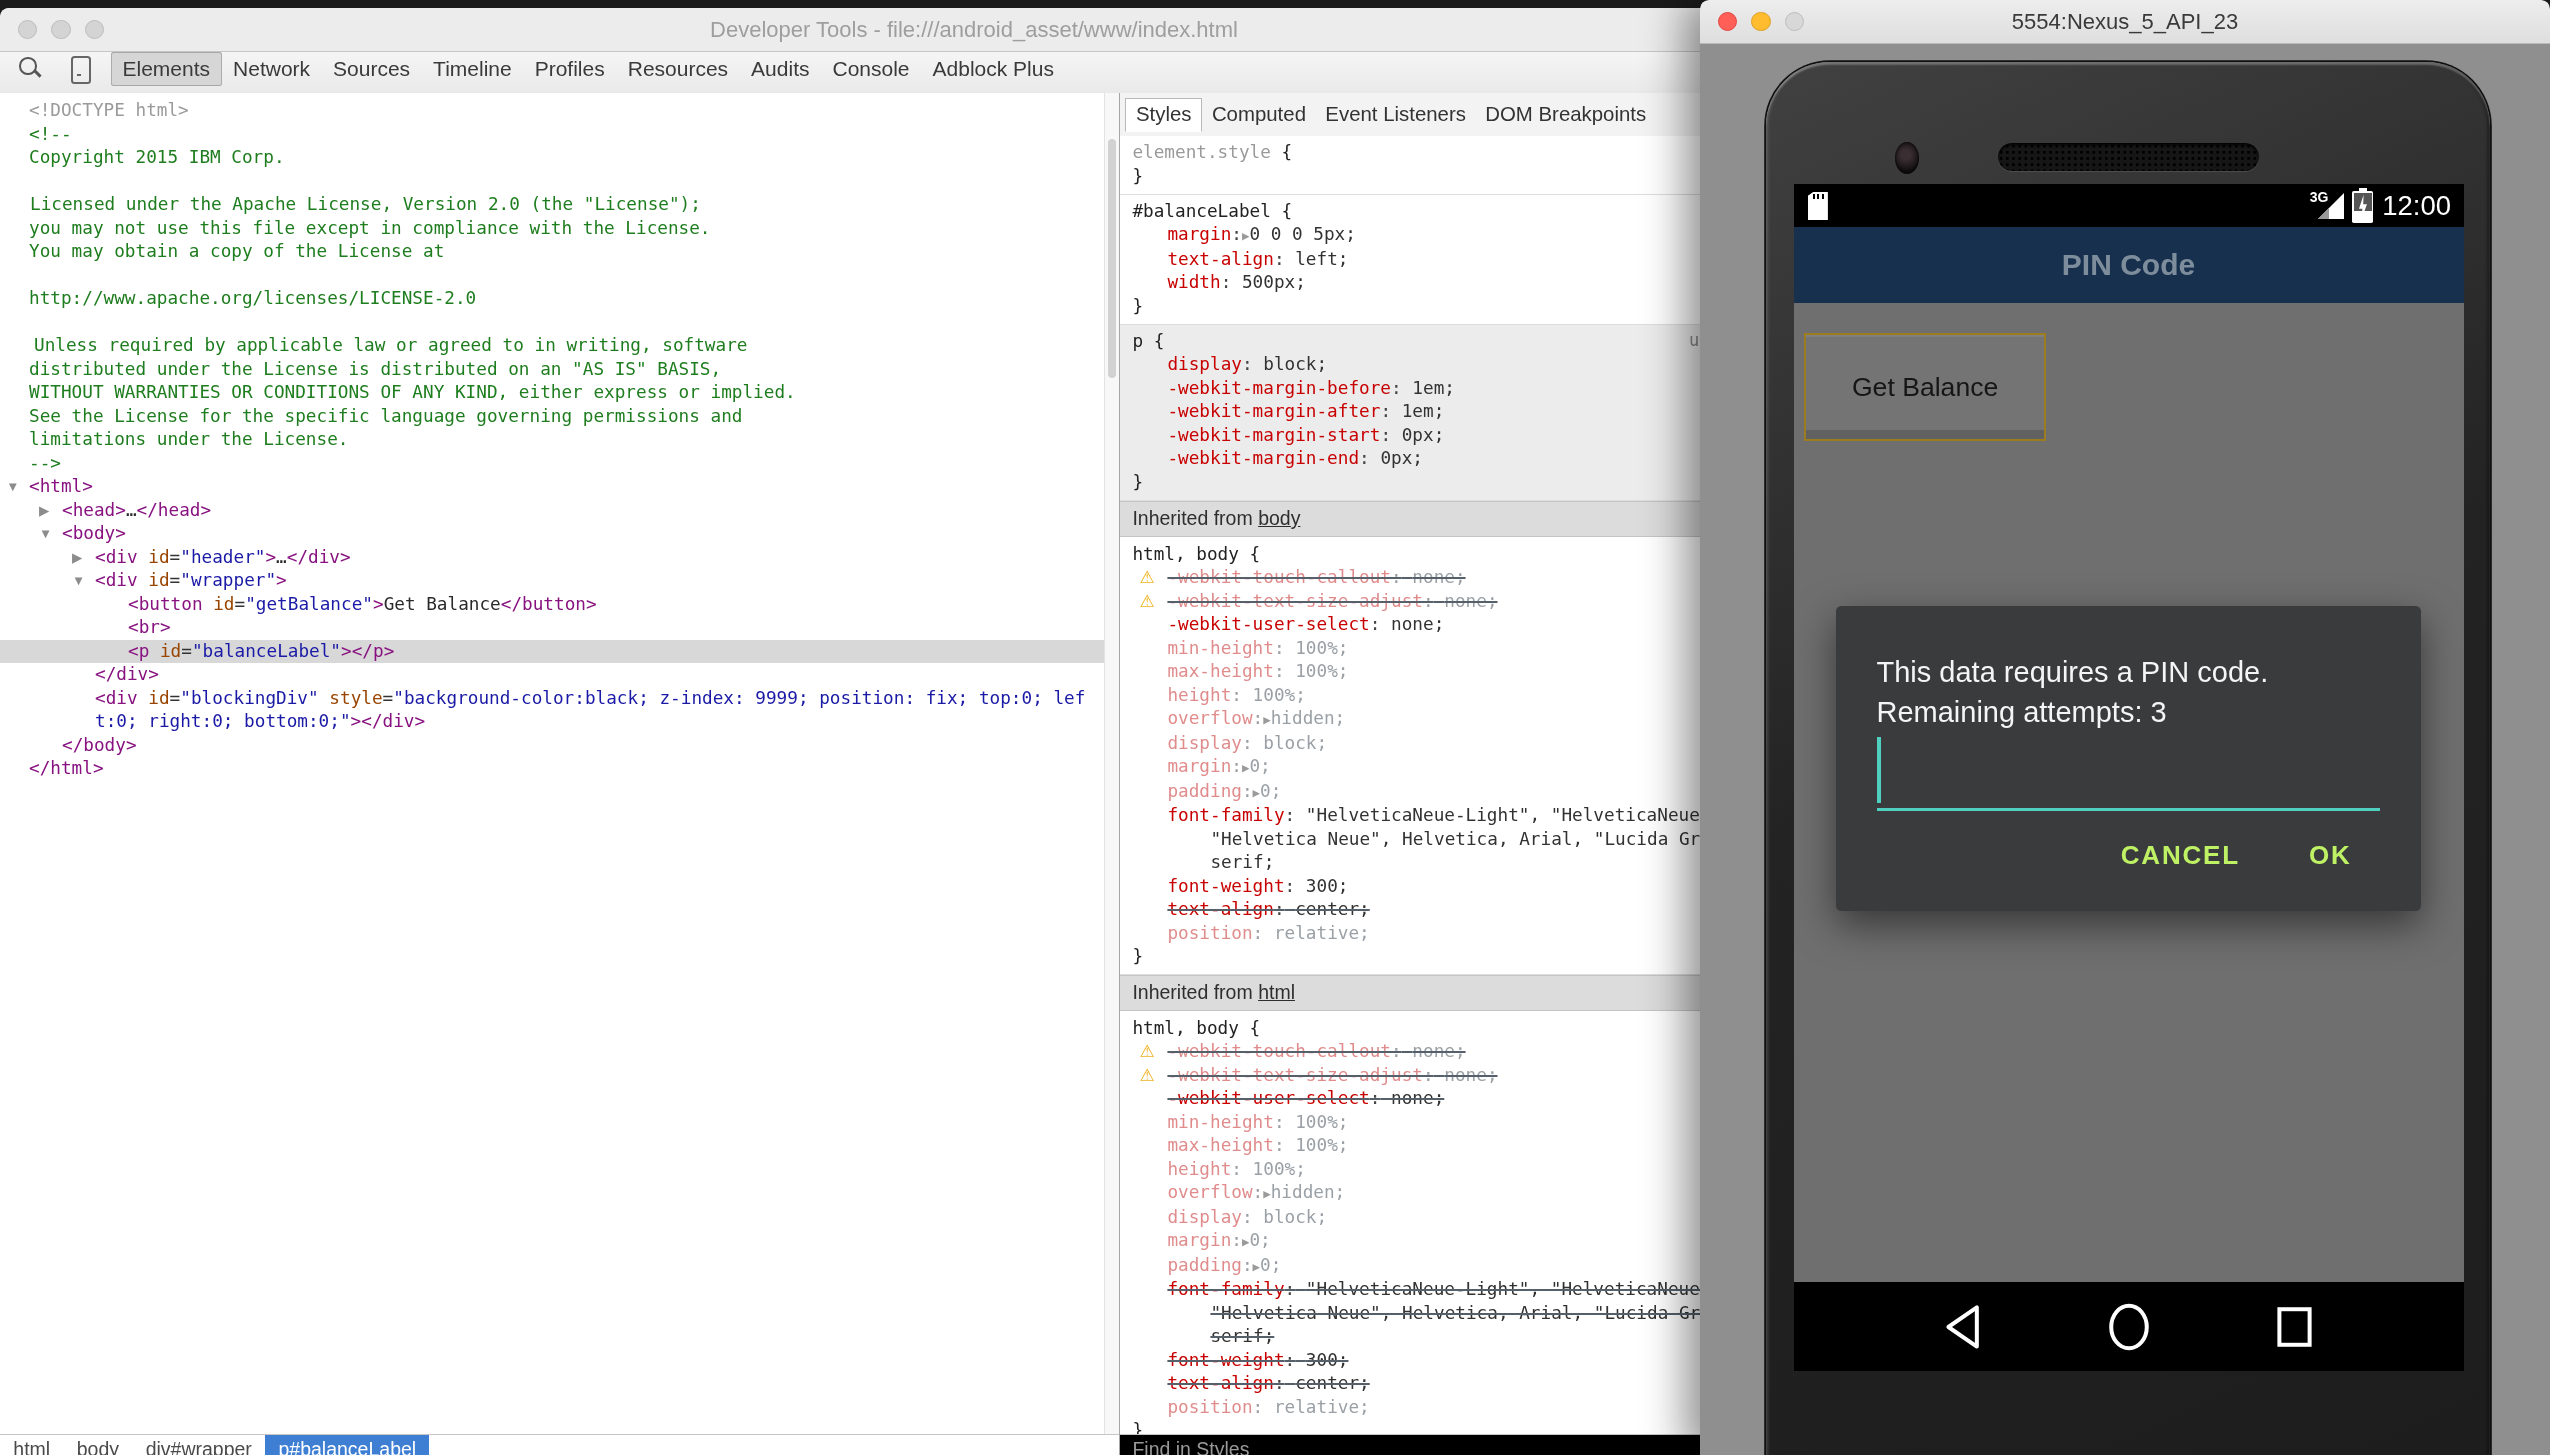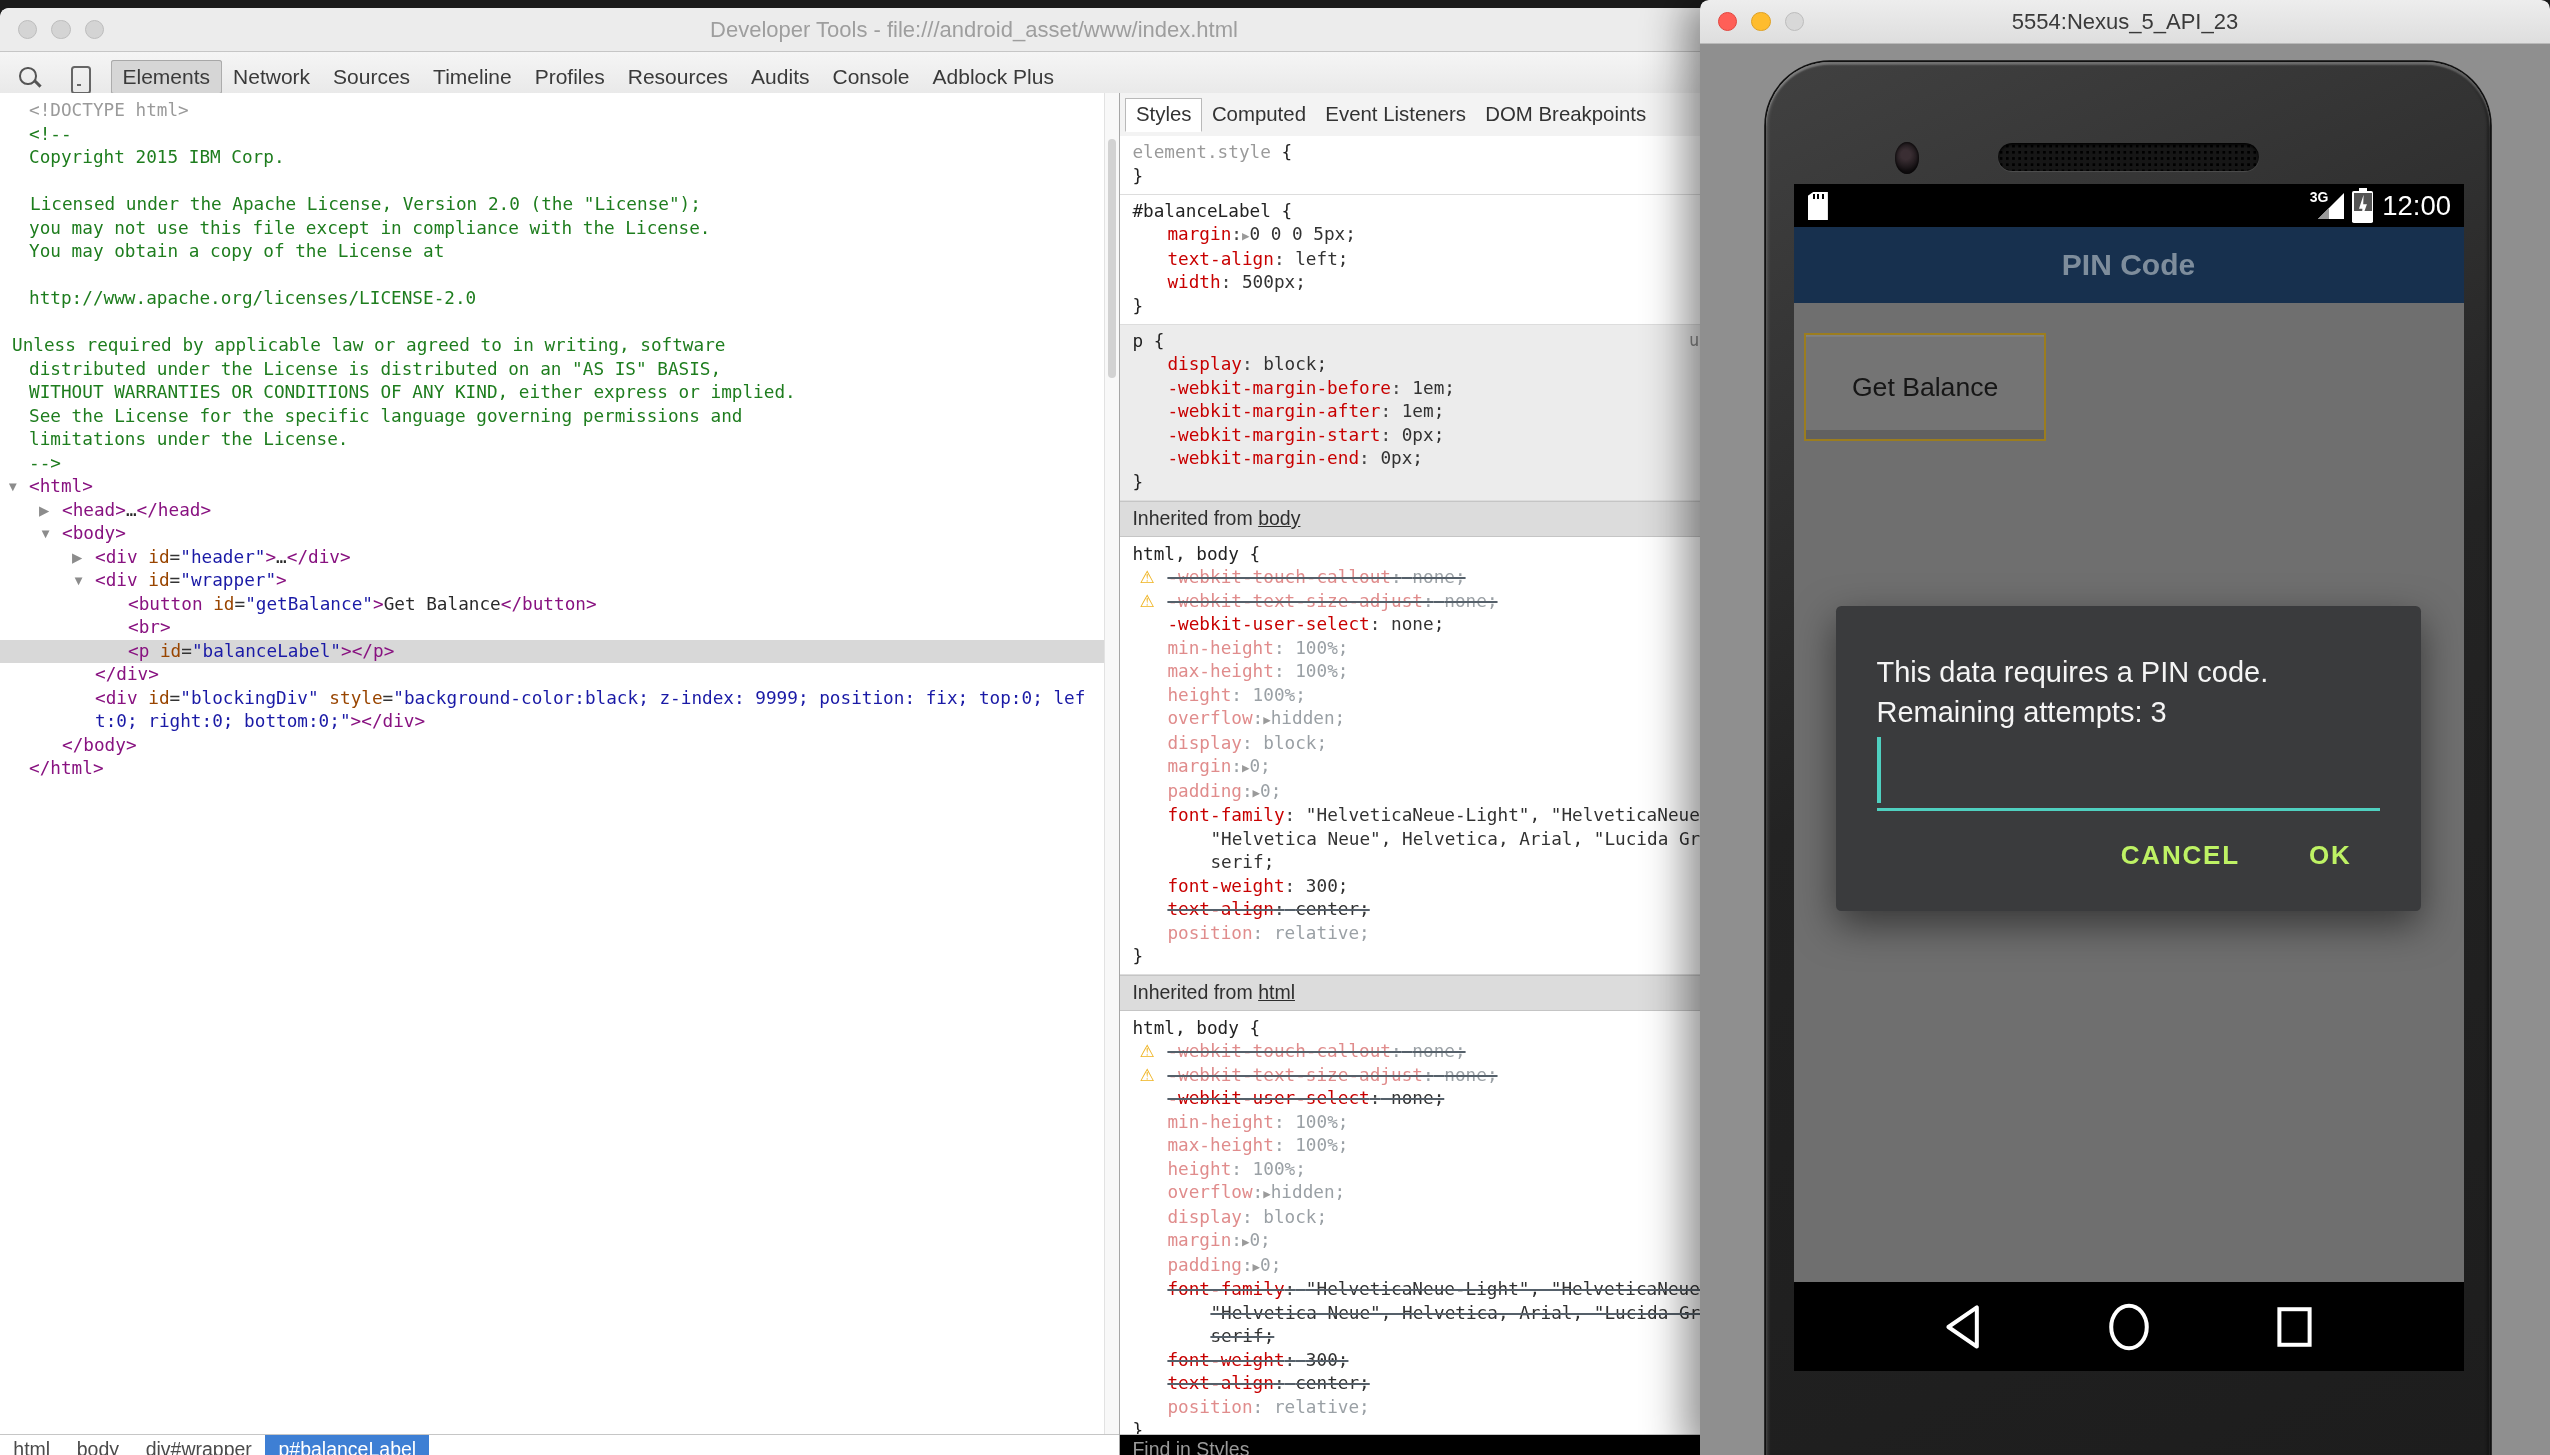--- a/index.html
+++ b/index.html
@@ -14,21 +14,21 @@
   .dt-titlebar{position:relative;height:43px;background:#ececec;border-bottom:0.9px solid #c6c6c6;}
   .traffic{position:absolute;top:11.5px;left:17.7px;display:flex;gap:14px;}
   .light{width:19.5px;height:19.5px;border-radius:50%;box-sizing:border-box;}
   .light.inactive{background:#d4d4d4;border:0.9px solid #bdbdbd;}
   .light.red{background:#ff5f57;border:0.9px solid #e2463f;}
   .light.yellow{background:#febc2e;border:0.9px solid #dfa023;}
   .light.gray{background:#d8d8d8;border:0.9px solid #bdbdbd;}
   .dt-title{position:absolute;left:0;top:0;width:1948px;text-align:center;line-height:43px;
     font-size:22px;color:#9e9e9e;}
   .dt-toolbar{position:relative;height:42px;background:linear-gradient(#f5f5f5,#e9e9e9);
-    border-bottom:0.9px solid #b4b4b4;display:flex;align-items:flex-end;padding-left:12.4px;gap:9px;}
+    border-bottom:0.9px solid #b4b4b4;display:flex;align-items:flex-start;padding-left:12.4px;gap:9px;}
   .tb-icon{width:35px;height:32px;position:relative;margin-right:5.3px;}
   .mag-circle{position:absolute;left:7px;top:5.3px;width:13.3px;height:13.3px;border:2.7px solid #555;border-radius:50%;}
   .mag-handle{position:absolute;left:21px;top:20.4px;width:8.9px;height:2.7px;background:#555;transform:rotate(45deg);}
   .dev-rect{position:absolute;left:8.9px;top:3.5px;width:16px;height:24px;border:2.2px solid #666;border-radius:3.5px;}
   .dev-dot{position:absolute;left:15px;top:22px;width:4.4px;height:1.8px;background:#666;}
   .dt-tab{font-size:21px;color:#3a3a3a;padding:3.5px 11.5px;line-height:26.6px;border-radius:2.7px;white-space:nowrap;}
   .dt-tab.selected{background:#d6d6d6;box-shadow:inset 0 0 0 0.9px #a8a8a8;}
   
   .elements-pane{position:absolute;left:0;top:85px;width:1104px;bottom:30px;background:#fff;overflow:hidden;
     font-family:"DejaVu Sans Mono",monospace;font-size:17.7px;color:#242424;padding-top:6.2px;box-sizing:border-box;}
@@ -172,21 +172,21 @@
         <div class="code-line" style="padding-left: 29px;"><span class="cs-doctype">&lt;!DOCTYPE html&gt;</span></div>
         <div class="code-line" style="padding-left: 29px;"><span class="cs-comment">&lt;!--</span></div>
         <div class="code-line" style="padding-left: 29px;"><span class="cs-comment">Copyright 2015 IBM Corp.</span></div>
         <div class="code-line" style="padding-left: 29px;"></div>
         <div class="code-line" style="padding-left: 30px;"><span class="cs-comment">Licensed under the Apache License, Version 2.0 (the "License");</span></div>
         <div class="code-line" style="padding-left: 29px;"><span class="cs-comment">you may not use this file except in compliance with the License.</span></div>
         <div class="code-line" style="padding-left: 29px;"><span class="cs-comment">You may obtain a copy of the License at</span></div>
         <div class="code-line" style="padding-left: 29px;"></div>
         <div class="code-line" style="padding-left: 29px;"><span class="cs-comment">http://www.apache.org/licenses/LICENSE-2.0</span></div>
         <div class="code-line" style="padding-left: 29px;"></div>
-        <div class="code-line" style="padding-left: 12px;"><span class="cs-comment">Unless required by applicable law or agreed to in writing, software</span></div>
+        <div class="code-line" style="padding-left: 34px;"><span class="cs-comment">Unless required by applicable law or agreed to in writing, software</span></div>
         <div class="code-line" style="padding-left: 29px;"><span class="cs-comment">distributed under the License is distributed on an "AS IS" BASIS,</span></div>
         <div class="code-line" style="padding-left: 29px;"><span class="cs-comment">WITHOUT WARRANTIES OR CONDITIONS OF ANY KIND, either express or implied.</span></div>
         <div class="code-line" style="padding-left: 29px;"><span class="cs-comment">See the License for the specific language governing permissions and</span></div>
         <div class="code-line" style="padding-left: 29px;"><span class="cs-comment">limitations under the License.</span></div>
         <div class="code-line" style="padding-left: 29px;"><span class="cs-comment">--&gt;</span></div>
         <div class="code-line" style="padding-left: 29px;"><span class="tw" style="left: 6.2px;">▼</span><span class="cs-tag">&lt;html&gt;</span></div>
         <div class="code-line" style="padding-left: 62px;"><span class="tw" style="left: 39px;">▶</span><span class="cs-tag">&lt;head&gt;</span><span class="cs-text">…</span><span class="cs-tag">&lt;/head&gt;</span></div>
         <div class="code-line" style="padding-left: 62px;"><span class="tw" style="left: 39px;">▼</span><span class="cs-tag">&lt;body&gt;</span></div>
         <div class="code-line" style="padding-left: 95px;"><span class="tw" style="left: 72px;">▶</span><span class="cs-tag">&lt;div</span><span class="cs-text"> </span><span class="cs-attr">id</span><span class="cs-punct">=</span><span class="cs-val">"header"</span><span class="cs-tag">&gt;</span><span class="cs-text">…</span><span class="cs-tag">&lt;/div&gt;</span></div>
         <div class="code-line" style="padding-left: 95px;"><span class="tw" style="left: 72px;">▼</span><span class="cs-tag">&lt;div</span><span class="cs-text"> </span><span class="cs-attr">id</span><span class="cs-punct">=</span><span class="cs-val">"wrapper"</span><span class="cs-tag">&gt;</span></div>

